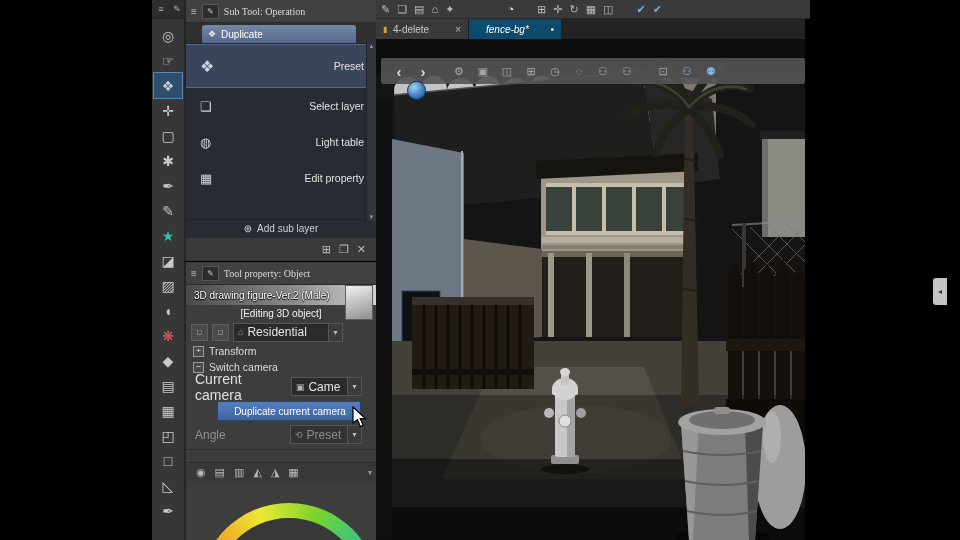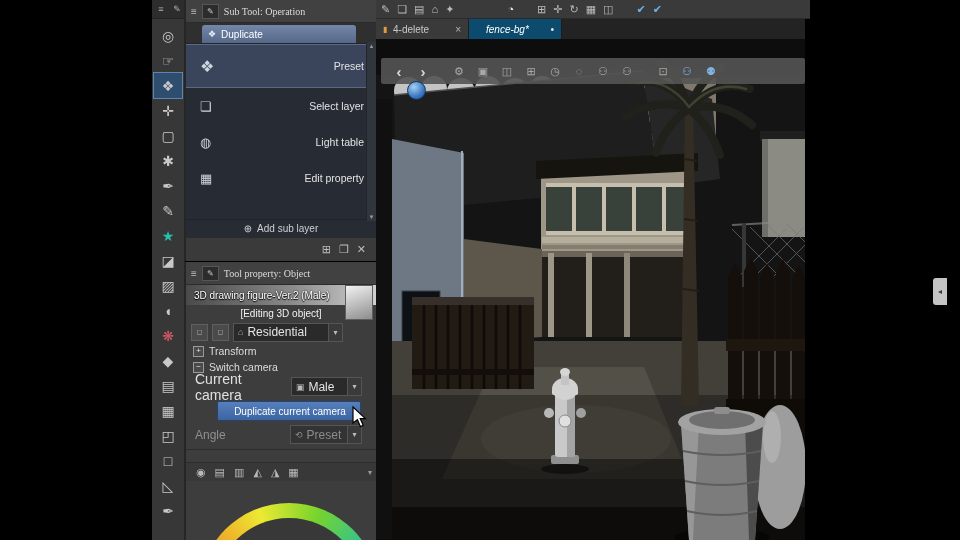--- a/index.html
+++ b/index.html
@@ -255,21 +255,21 @@
       <span class="sec-label">Transform</span>
     </div>
     <div class="row sec-row">
       <span class="sec-box">−</span>
       <span class="sec-label">Switch camera</span>
     </div>
     <div class="row cam-row">
       <span class="cam-label">Current camera</span>
       <div class="combo">
         <span class="cg">▣</span>
-        <span class="cv">Male</span>
+        <span class="cv">Came</span>
         <span class="chev">▾</span>
       </div>
     </div>
     <button class="dup-btn">Duplicate current camera</button>
     <div class="row angle-row">
       <span class="angle-label">Angle</span>
       <div class="combo disabled">
         <span class="cg">⟲</span>
         <span class="cv">Preset</span>
         <span class="chev">▾</span>

